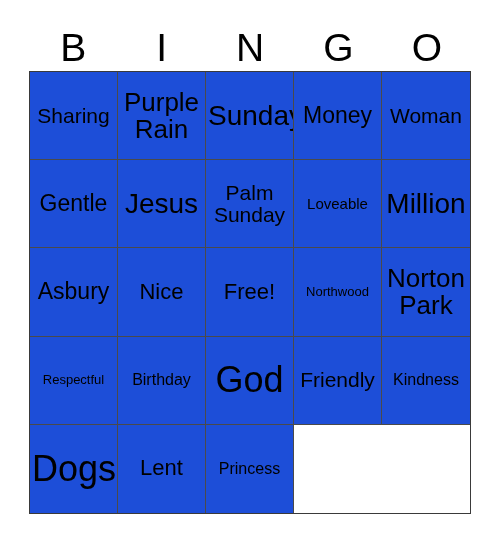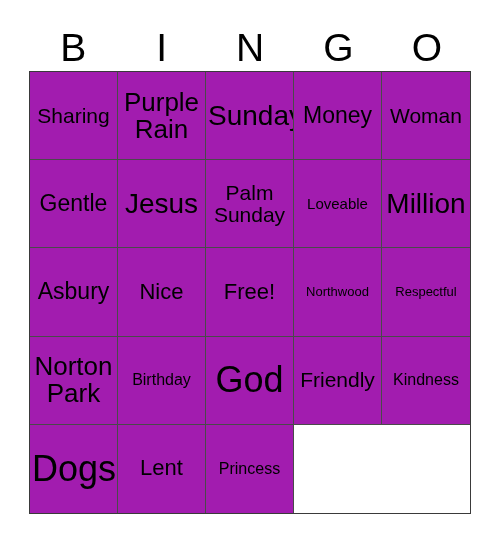--- a/index.html
+++ b/index.html
@@ -56,21 +56,21 @@
   .cell {
     box-sizing: border-box;
     border-right: 1px solid #4a4a4a;
     border-bottom: 1px solid #4a4a4a;
     display: flex;
     align-items: center;
     justify-content: center;
     text-align: center;
     padding: 1px 2px;
     overflow: hidden;
-    background: #a21caf;
+    background: #1d4ed8;
   }
   .cell:nth-child(5n) { border-right: none; }
   .cell:nth-child(n+21) { border-bottom: none; }
   .cell-text {
     display: block;
     width: 100%;
     line-height: 1.04;
     color: #000000;
     white-space: pre-line;
     word-break: normal;
@@ -141,26 +141,26 @@
     <div class="cell">
         <span class="cell-text fs-xxxl">Nice</span>
       </div>
     <div class="cell">
         <span class="cell-text fs-xxxl">Free!</span>
       </div>
     <div class="cell">
         <span class="cell-text fs-xs">Northwood</span>
       </div>
     <div class="cell">
-        <span class="cell-text fs-xs">Respectful</span>
+        <span class="cell-text fs-l">Norton
+Park</span>
       </div>
 
     <div class="cell">
-        <span class="cell-text fs-l">Norton
-Park</span>
+        <span class="cell-text fs-xs">Respectful</span>
       </div>
     <div class="cell">
         <span class="cell-text fs-sm">Birthday</span>
       </div>
     <div class="cell">
         <span class="cell-text fs-huge">God</span>
       </div>
     <div class="cell">
         <span class="cell-text fs-m">Friendly</span>
       </div>

